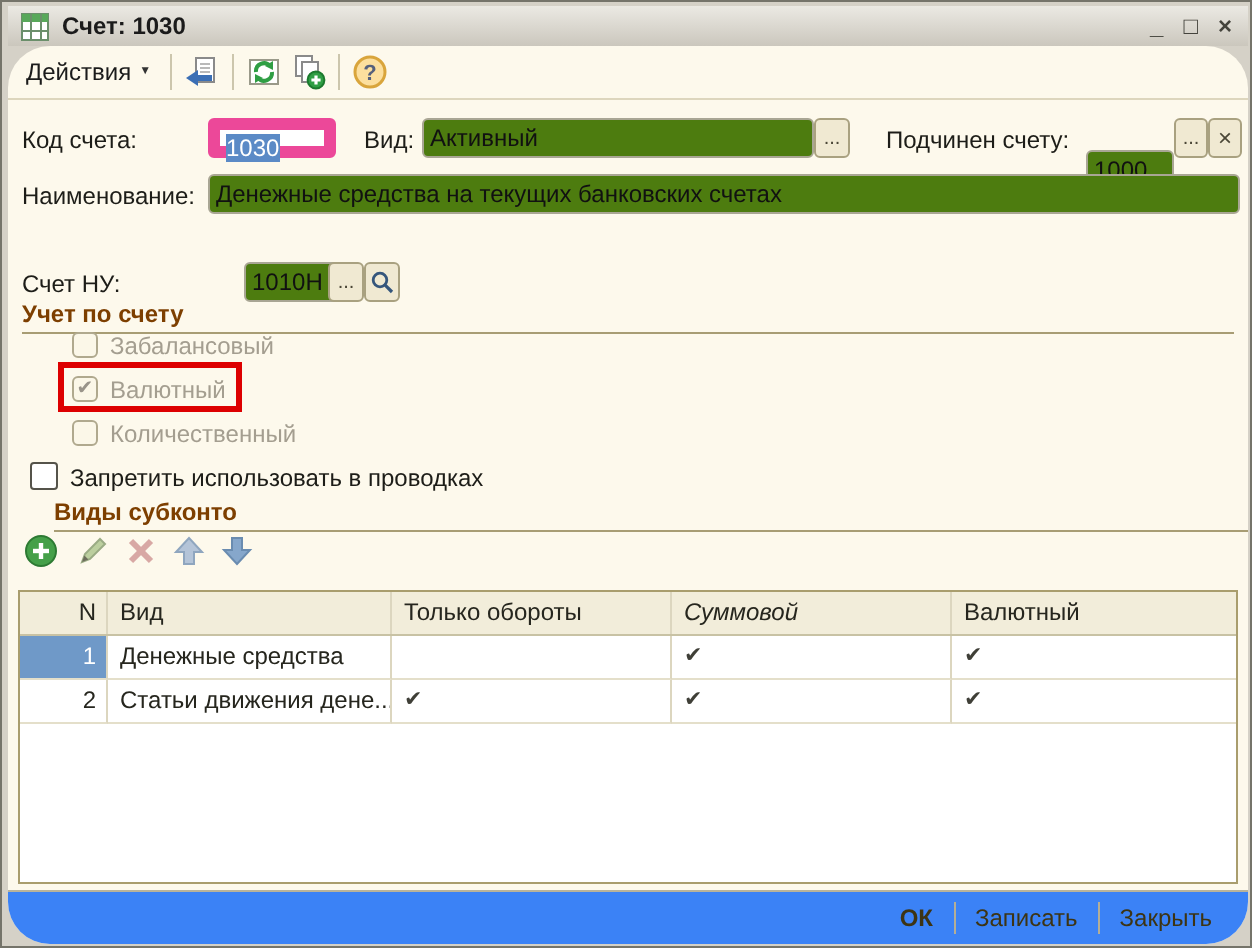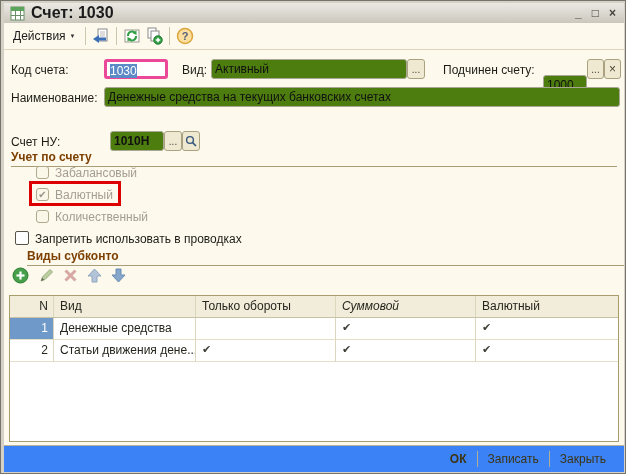--- a/index.html
+++ b/index.html
@@ -7,46 +7,46 @@
   .window{
     position:relative;width:626px;height:474px;
     background:#d5d1c7;border:1px solid #75746a;
   }
   
   .titlebar{
     position:absolute;left:3px;top:2px;width:620px;height:20px;
     background:linear-gradient(#ebe9e3,#cbc7bd);
     display:flex;align-items:center;padding:0 6px;
   }
-  .title-text{font-size:16px;font-weight:bold;color:#1b1b1b;margin-left:6px;flex:1;}
+  .title-text{font-size:12px;font-weight:bold;color:#1b1b1b;margin-left:6px;flex:1;}
   .win-controls{display:flex;align-items:center;gap:10px;margin-right:2px;}
   .win-btn{font-size:12px;font-weight:bold;color:#44433c;cursor:default;line-height:12px;}
   
   .content{
     position:absolute;left:3px;top:22px;width:620px;height:449px;
-    background:#fdf9ec;overflow:hidden;
+    background:#fdf9ec;overflow:hidden;border-radius:21px;
   }
   
   .toolbar{
     position:absolute;left:0;top:0;width:620px;height:27px;
     border-bottom:1px solid #ddd6bd;display:flex;align-items:center;padding-left:4px;
   }
   .tb-btn{display:flex;align-items:center;gap:4px;font-size:12px;color:#1b1b1b;padding:3px 5px;}
   .tb-caret{font-size:6px;color:#333;}
   .tb-sep{width:1px;height:18px;background:#ccc6ad;margin:0 4px;}
   .tb-icon{width:20px;height:20px;display:flex;align-items:center;justify-content:center;margin:0 1px;}
   
   .lbl{position:absolute;font-size:12px;color:#1d1d18;}
   .lbl-dis{position:absolute;font-size:12px;color:#a49e90;}
   .inp{
     position:absolute;height:20px;border:1px solid #a9a694;border-radius:3px;
     background:#4d7c0f;font-size:12px;color:#111;padding:1px 3px;
   }
   .fake-inp{
-    position:absolute;height:20px;border:3px solid #ec4899;border-radius:3px;
+    position:absolute;height:20px;border:6px solid #ec4899;border-radius:3px;
     background:#fff;font-size:12px;color:#111;padding:2px 3px;
   }
   .sel{background:#5b8ac6;color:#fff;}
   .mini-btn{
     position:absolute;height:20px;border:1px solid #a9a180;border-radius:3px;
     background:#f0e9d2;font-size:10px;color:#4a4636;display:flex;align-items:center;
     justify-content:center;padding:0;
   }
   
   .section{
@@ -174,21 +174,21 @@
     <span class="lbl" style="left:439px;top:40px;">Подчинен счету:</span>
     <input class="inp" style="left: 539px; top: 36px; width: 44px; margin-top: 16px;" value="1000">
     <button class="mini-btn" style="left:583px;top:36px;width:17px;">...</button>
     <button class="mini-btn" style="left:600px;top:36px;width:17px;font-size:12px;">×</button>
 
     <span class="lbl" style="left:7px;top:68px;">Наименование:</span>
     <input class="inp" style="left: 100px; top: 64px; width: 516px;" value="Денежные средства на текущих банковских счетах">
 
 
     <span class="lbl" style="left:7px;top:112px;">Счет НУ:</span>
-    <input class="inp" style="left: 106px; top: 108px; width: 54px; font-weight: bold;" value="1010Н">
+    <input class="inp" style="left: 118px; top: 108px; width: 54px;" value="1010Н">
     <button class="mini-btn" style="left:160px;top:108px;width:18px;">...</button>
     <button class="mini-btn" style="left:178px;top:108px;width:18px;">
       <svg width="12" height="12">
         <circle cx="5" cy="5" r="3.4" fill="none" stroke="#35567c" stroke-width="1.4"></circle>
         <line x1="7.6" y1="7.6" x2="11" y2="11" stroke="#35567c" stroke-width="1.6"></line>
       </svg>
     </button>
 
     <div class="section" style="top:127px;">Учет по счету</div>
 

